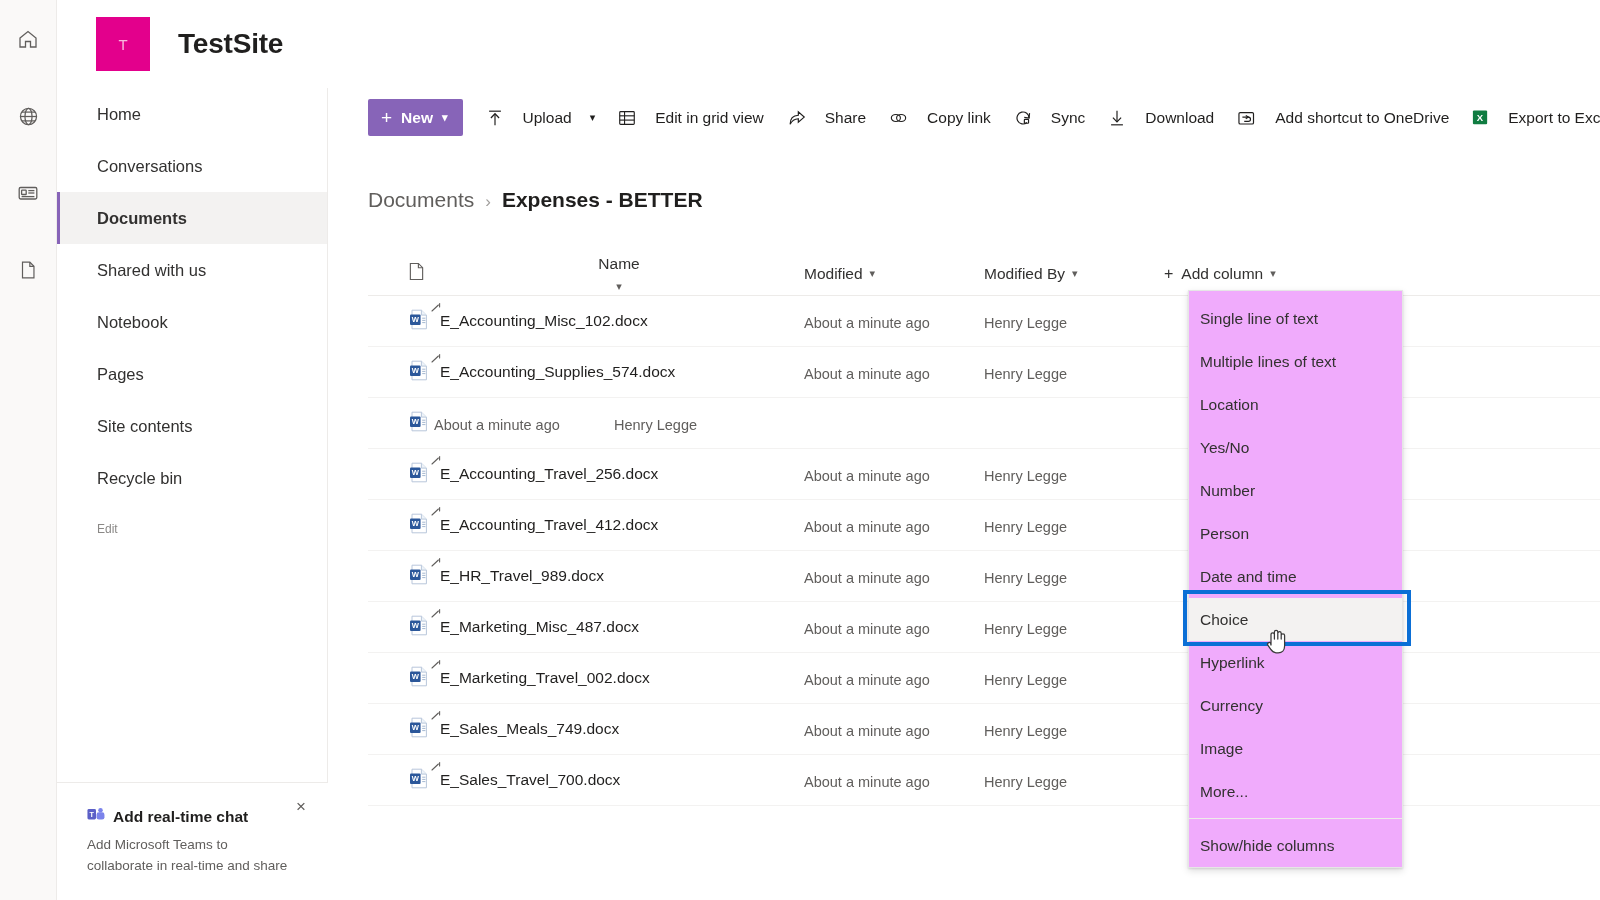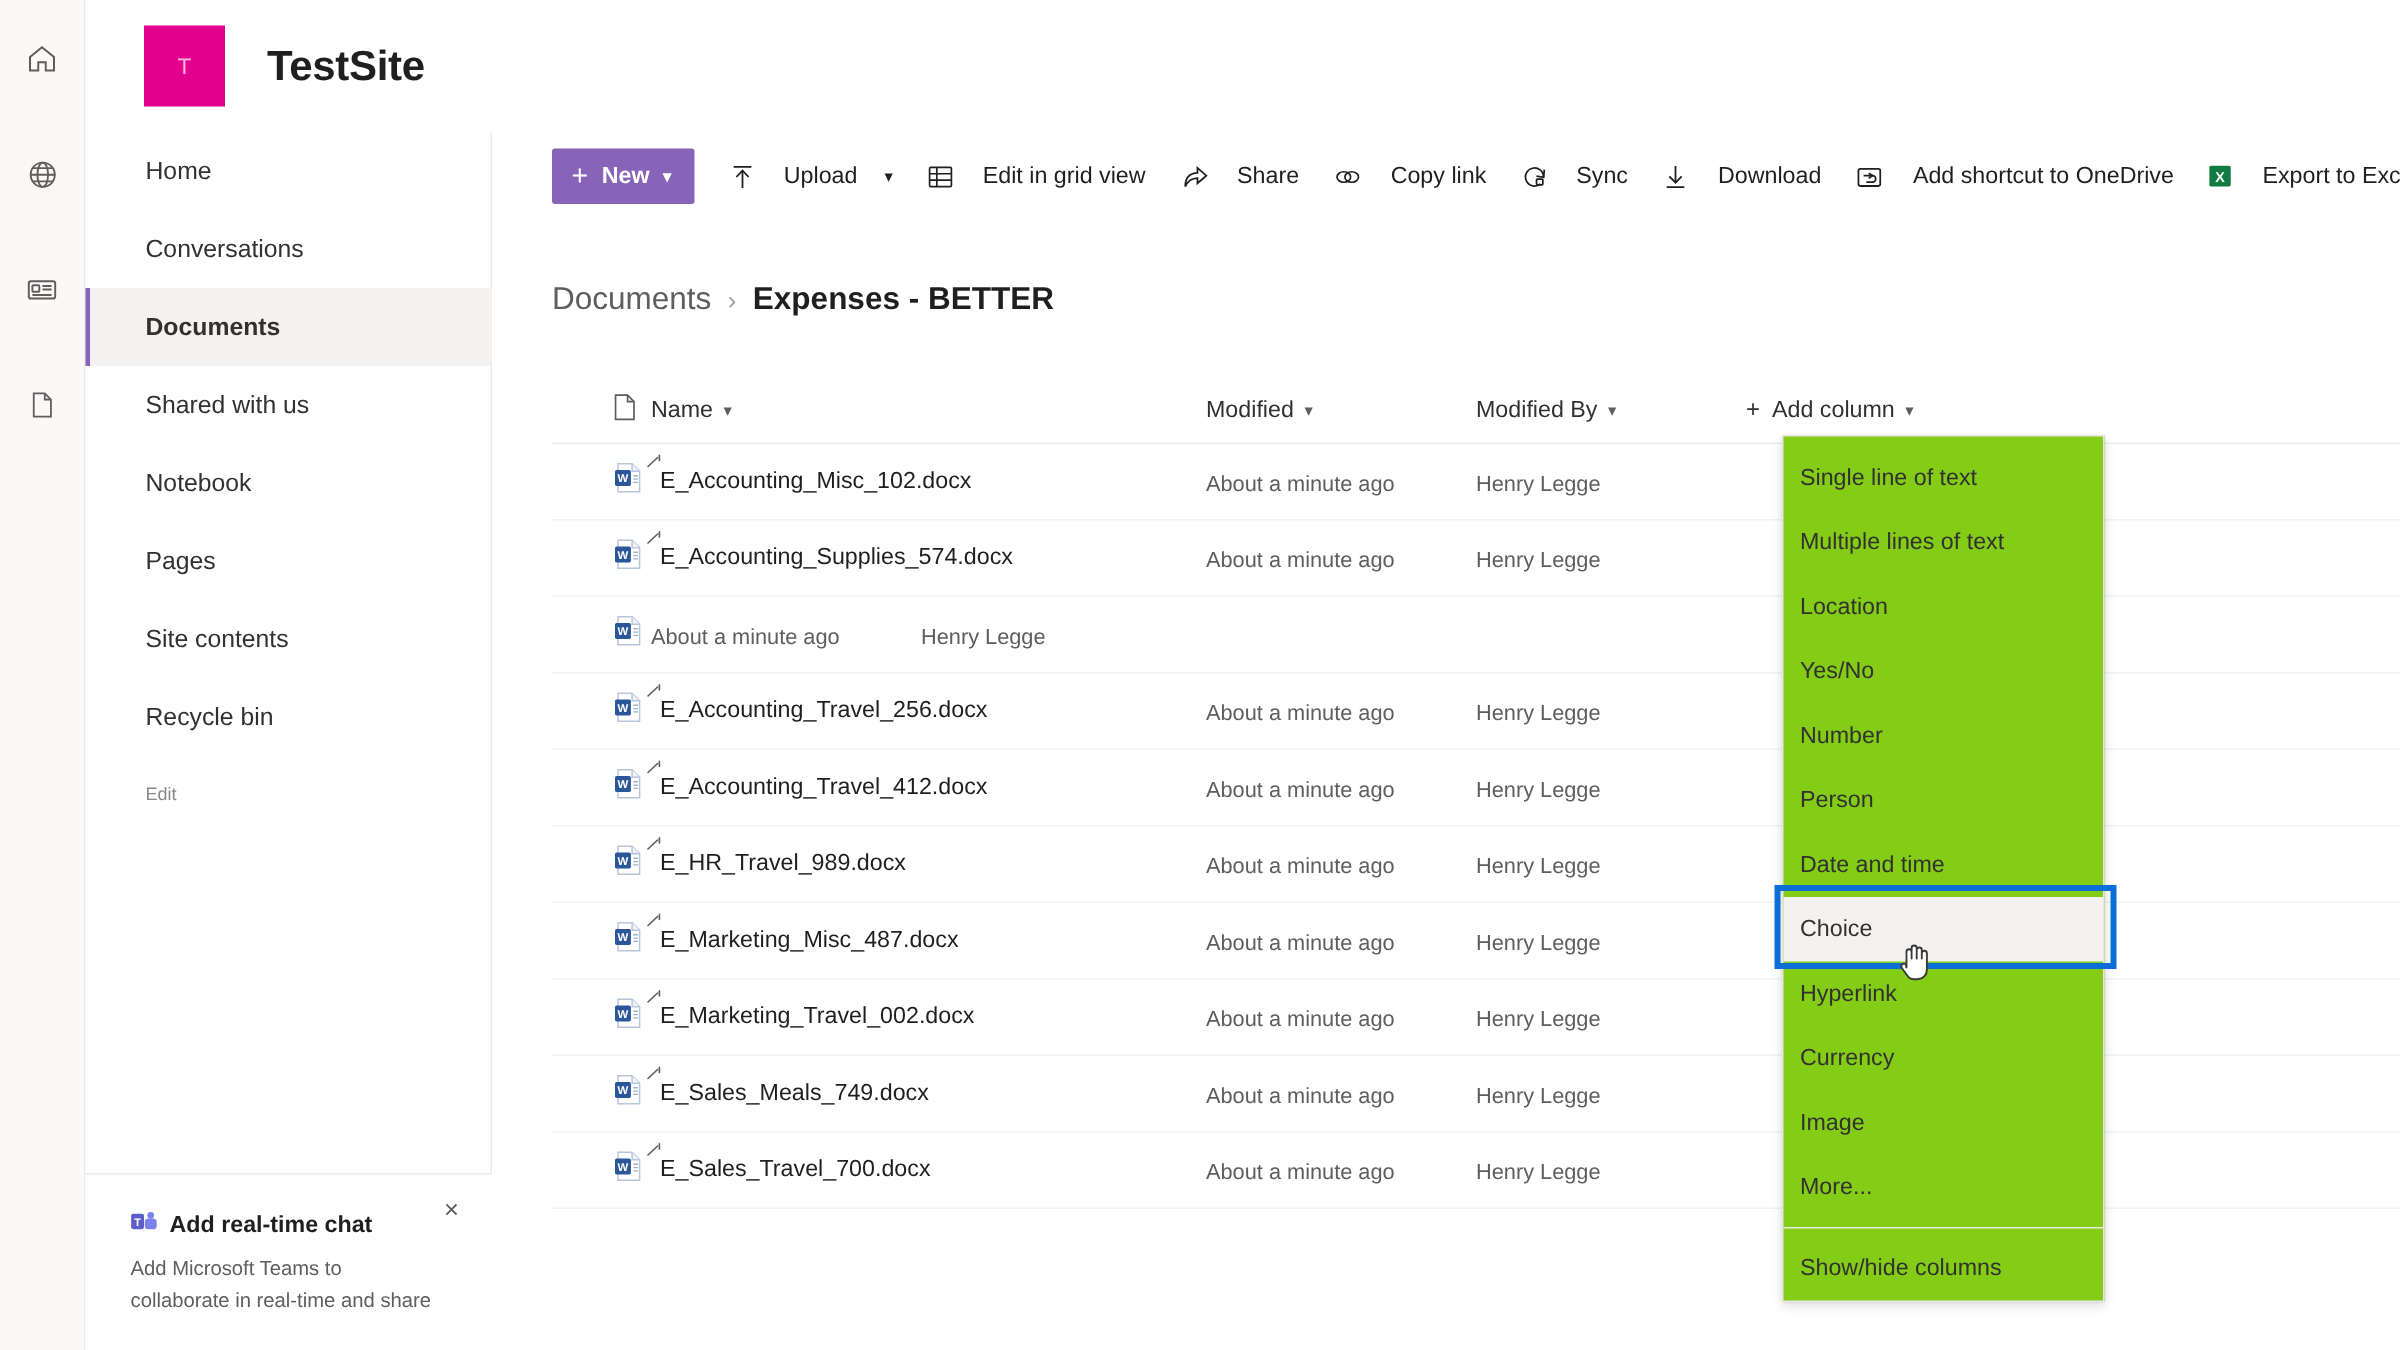--- a/index.html
+++ b/index.html
@@ -167,21 +167,21 @@
   .tbl { position: absolute; left: 40px; top: 104px; width: 1232px; }
   .thead {
     display: flex; align-items: center;
     height: 44px;
     font-size: 15.5px; color: #323130;
     border-bottom: 1px solid #edebe9;
   }
   .th { display: flex; align-items: center; gap: 7px; cursor: pointer; }
   .th .chev { font-size: 11px; color: #605e5c; }
   .col-icon  { width: 66px; padding-left: 40px; }
-  .col-name  { width: 370px; }
+  .col-name  { width: 370px; flex-direction: column; }
   .col-mod   { width: 180px; }
   .col-modby { width: 180px; }
   .col-add   { width: 200px; color: #323130; }
   .plus { font-size: 16px; color: #323130; margin-right: 1px; }
 
   .row {
     display: flex; align-items: center;
     height: 51px;
     border-bottom: 1px solid #f3f2f1;
     font-size: 15.5px;
@@ -200,21 +200,21 @@
     pointer-events: none;
   }
   .cell-mod   { width: 180px; color: #605e5c; font-size: 14.5px; padding-top: 3px; }
   .cell-modby { width: 180px; color: #605e5c; font-size: 14.5px; padding-top: 3px; }
 
   
   .menu {
     position: absolute;
     left: 1188px; top: 290px;
     width: 215px;
-    background: #84cc16;
+    background: #f0abfc;
     border: 1px solid #e6e6e6;
     box-shadow: 0 3.2px 7.2px rgba(0,0,0,0.13), 0 0.6px 1.8px rgba(0,0,0,0.11);
     padding: 6px 0 0 0;
     z-index: 30;
   }
   .menu-item {
     height: 43px;
     display: flex; align-items: center;
     padding-left: 11px;
     font-size: 15.5px;

